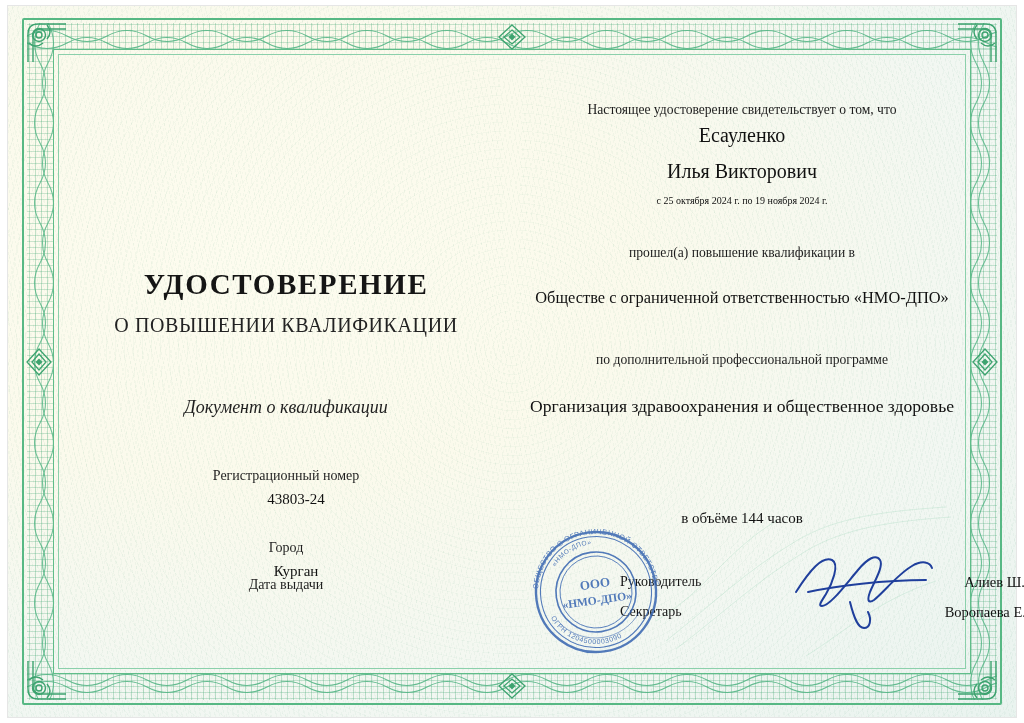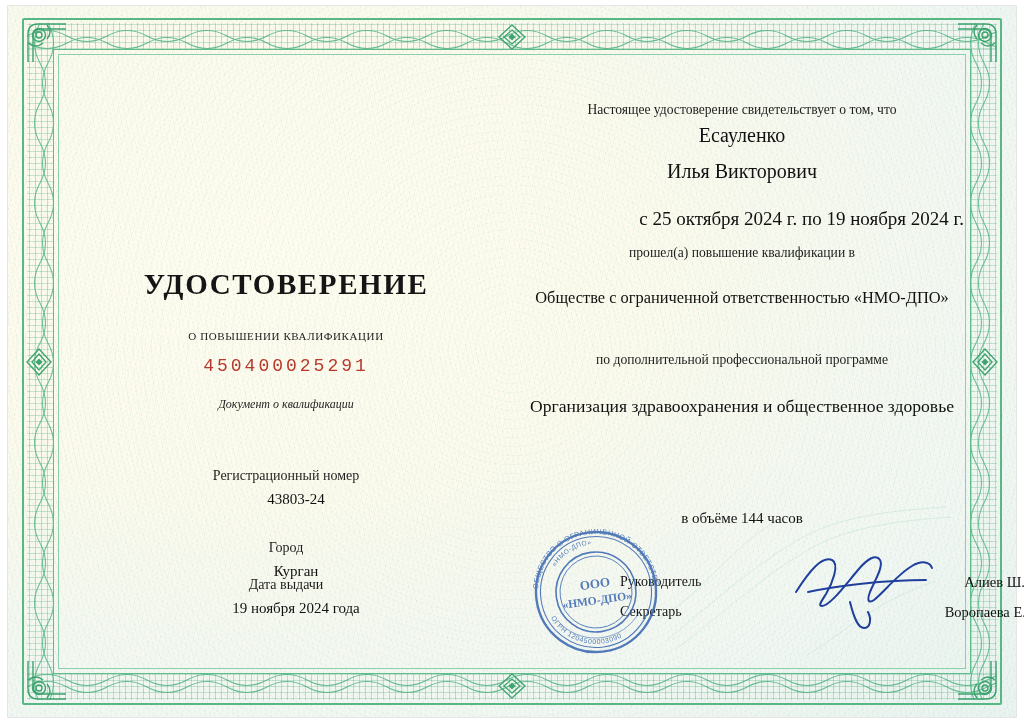--- a/index.html
+++ b/index.html
@@ -127,40 +127,39 @@
     left: 0; right: 0;
     font-size: 29px;
     letter-spacing: 1.6px;
     font-weight: 700;
     color: #151515;
   }
   .title-sub {
     position: absolute;
     top: 258px;
     left: 0; right: 0;
-    font-size: 11px;
+    font-size: 20px;
     letter-spacing: 0.6px;
     color: #222;
-    margin-top: 16px;
   }
   .serial {
     position: absolute;
     top: 300px;
     left: 0; right: 0;
     font-family: "Liberation Mono", monospace;
     font-size: 18px;
     letter-spacing: 3px;
     color: #b7392b;
   }
   .doc-kind {
     position: absolute;
     top: 341px;
     left: 0; right: 0;
     font-style: italic;
-    font-size: 12px;
+    font-size: 18px;
     color: #1f1f1f;
   }
   .field {
     position: absolute;
     left: 0; right: 0;
     text-align: center;
   }
   .field-label {
     font-size: 14px;
     color: #1f1f1f;
@@ -187,21 +186,21 @@
   }
   .r-line { position: absolute; left: 0; right: 0; }
   .r-small { font-size: 13.6px; color: #1d1d1d; }
   .r-name  { font-size: 20px; }
   .r-mid   { font-size: 15.2px; }
   .r-prog  { font-size: 17.6px; }
 
   .r-attest { top: 46px; }
   .r-surname { top: 68px; }
   .r-firstname { top: 104px; }
-  .r-period { top: 152px; font-size: 19px; text-align: right; }
+  .r-period { top: 139px; font-size: 10px; }
   .r-passed { top: 189px; }
   .r-org { top: 232px; font-size: 16.4px; }
   .r-progline { top: 296px; }
   .r-progname { top: 340px; }
   .r-hours { top: 454px; font-size: 15px; }
 
   
   .sign-block {
     position: absolute;
     left: 560px;
@@ -361,36 +360,34 @@
         <path d="M0,140 C50,110 70,70 120,40"></path>
         <path d="M150,175 C190,150 220,120 280,100"></path>
       </g>
     </svg>
 
     <div class="content">
 
       <div class="left-col">
         <div class="title-main">УДОСТОВЕРЕНИЕ</div>
         <div class="title-sub">О ПОВЫШЕНИИ КВАЛИФИКАЦИИ</div>
-        <div class="serial">450400025291</div>
         <div class="doc-kind">Документ о квалификации</div>
 
         <div class="field f-reg">
           <div class="field-label">Регистрационный номер</div>
           <div class="field-value">43803-24</div>
         </div>
 
         <div class="field f-city">
           <div class="field-label">Город</div>
           <div class="field-value">Курган</div>
         </div>
 
         <div class="field f-date">
           <div class="field-label">Дата выдачи</div>
-          <div class="field-value">19 ноября 2024 года</div>
         </div>
       </div>
 
       <div class="right-col">
         <div class="r-line r-attest r-small">Настоящее удостоверение свидетельствует о том, что</div>
         <div class="r-line r-firstname r-name">Илья Викторович</div>
         <div class="r-line r-surname r-name">Есауленко</div>
         <div class="r-line r-period">с 25 октября 2024 г. по 19 ноября 2024 г.</div>
         <div class="r-line r-passed r-small">прошел(а) повышение квалификации в</div>
         <div class="r-line r-org r-mid">Обществе с ограниченной ответственностью «НМО-ДПО»</div>

